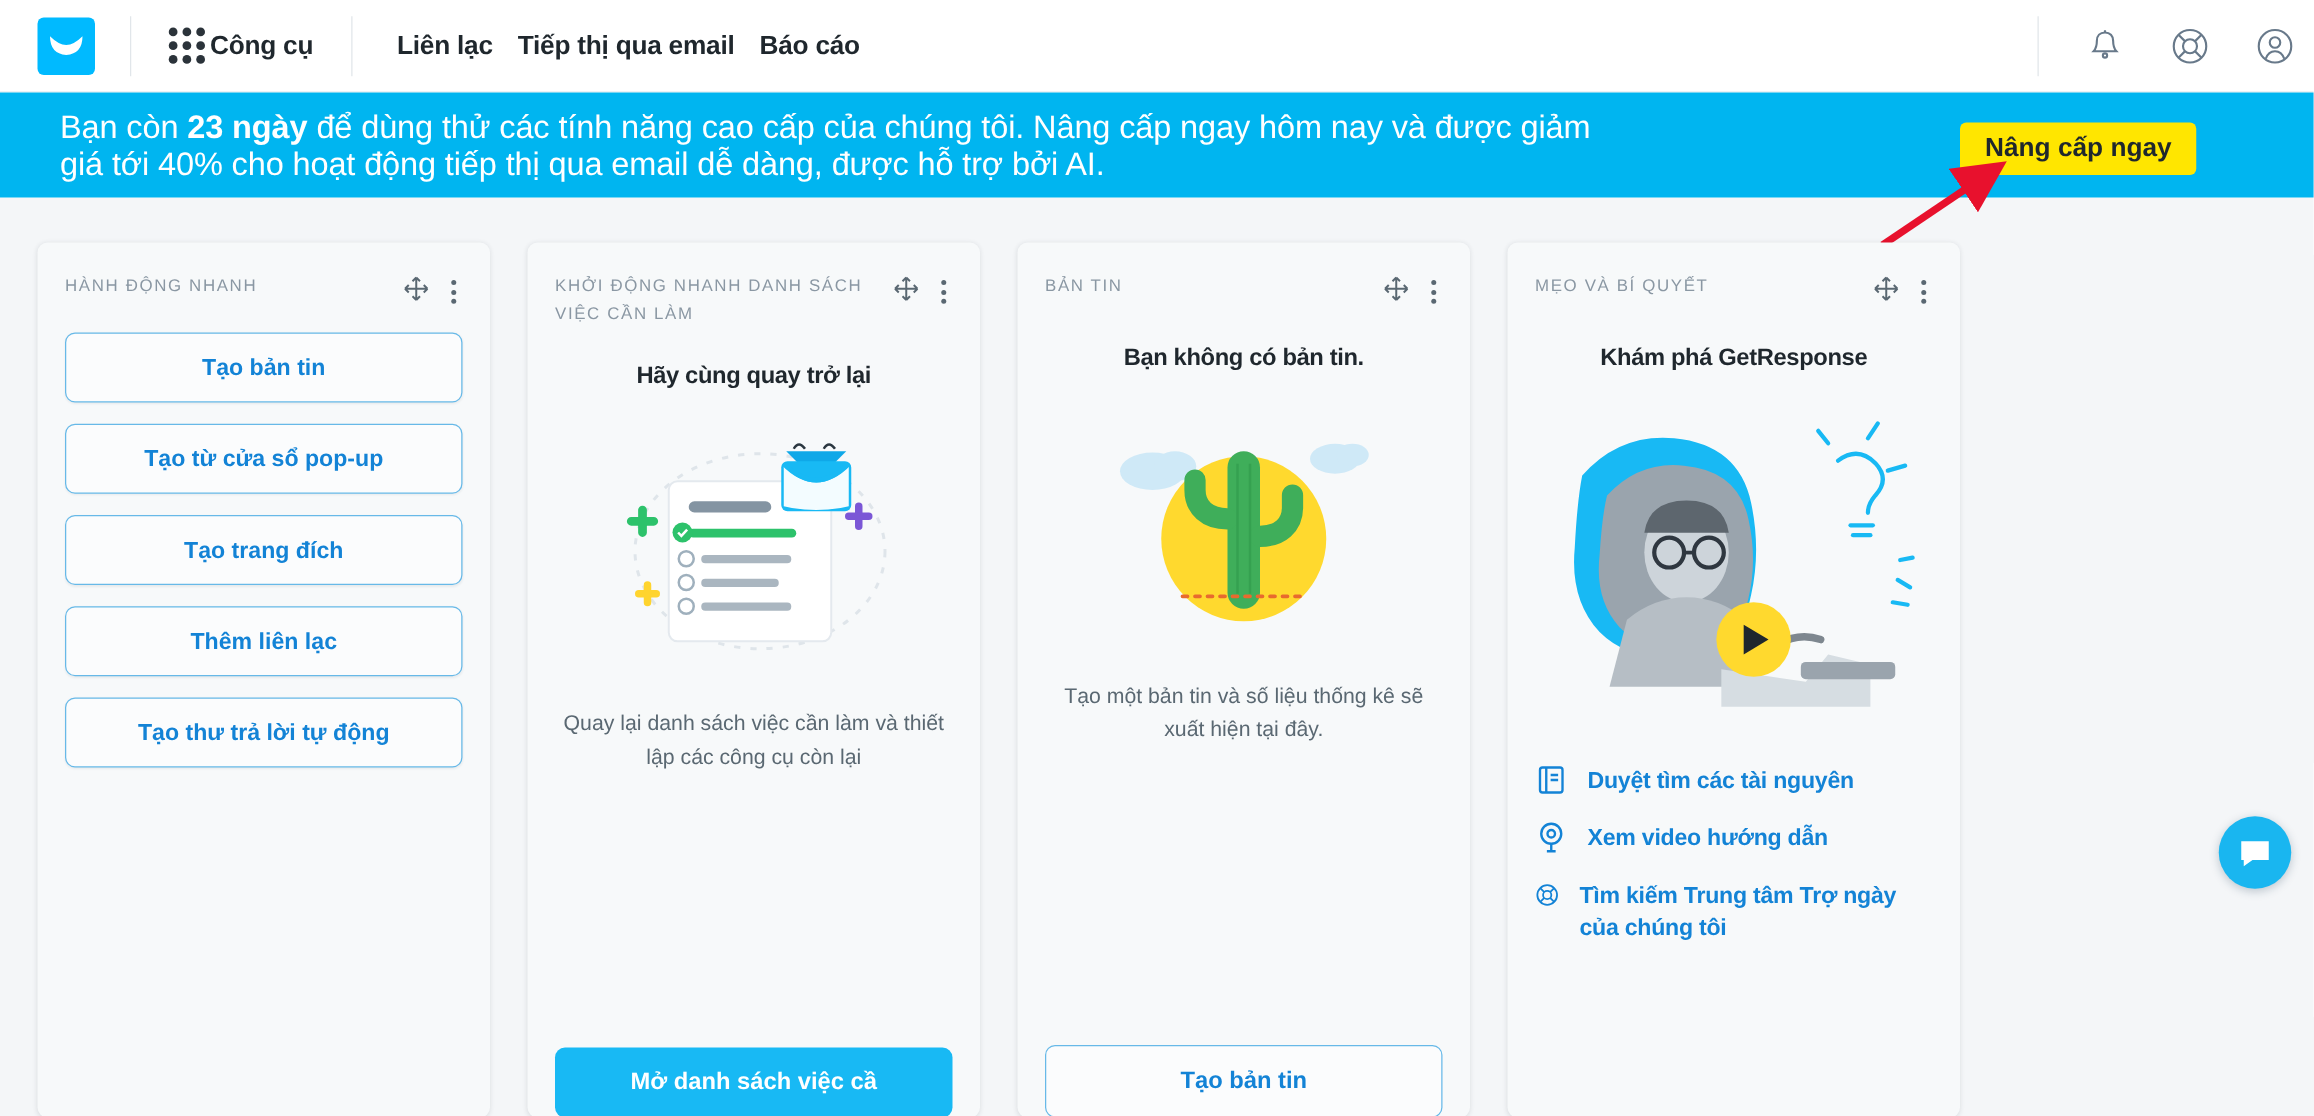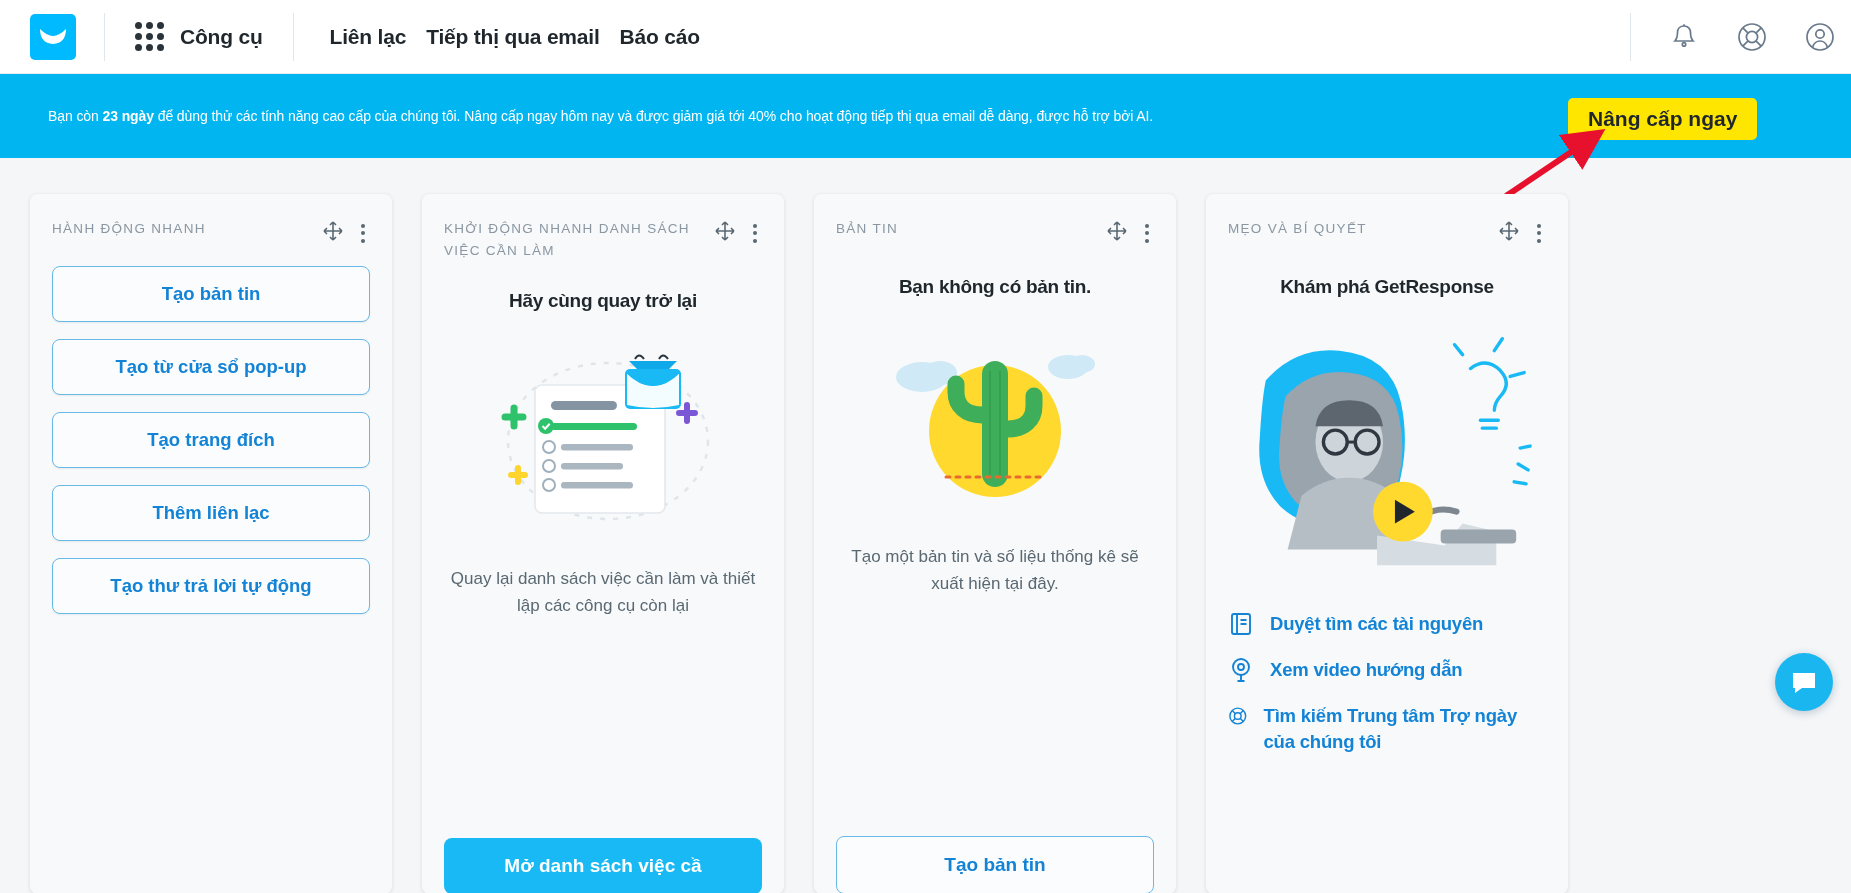--- a/index.html
+++ b/index.html
@@ -21,21 +21,21 @@
   }
   .logo-wrap { padding: 0 28px 0 30px; display: flex; align-items: center; }
   .logo-tile {
     width: 46px; height: 46px;
     background: #00baff;
     border-radius: 5px;
     display: flex; align-items: center; justify-content: center;
   }
   .hdr-divider { width: 1px; height: 48px; background: #e1e6ea; }
   .tools-group {
-    display: flex; align-items: center; gap: 16px;
+    display: flex; align-items: center; gap: 4px;
     padding: 0 30px;
   }
   .grid-dots {
     display: grid;
     grid-template-columns: repeat(3, 7px);
     grid-template-rows: repeat(3, 7px);
     gap: 4px;
   }
   .grid-dots i { width: 7px; height: 7px; background: #2b333a; border-radius: 50%; display: block; }
   .tools-label { font-size: 21px; font-weight: bold; color: #1f272d; letter-spacing: -0.2px; }
@@ -54,21 +54,21 @@
 
   
   .banner {
     background: #00b5f0;
     height: 84px;
     display: flex; align-items: center;
     padding: 0 30px 0 48px;
     position: relative;
   }
   .banner-text {
-    color: #ffffff; font-size: 14px; line-height: 30px;
+    color: #ffffff; font-size: 26px; line-height: 30px;
     max-width: 1245px; letter-spacing: -0.1px;
   }
   .banner-text b { font-weight: bold; }
   .upgrade-btn {
     position: absolute;
     left: 1568px; top: 24px;
     background: #ffe600;
     border: none; border-radius: 5px;
     padding: 0 20px; height: 42px;
     font-family: "Liberation Sans", sans-serif;

